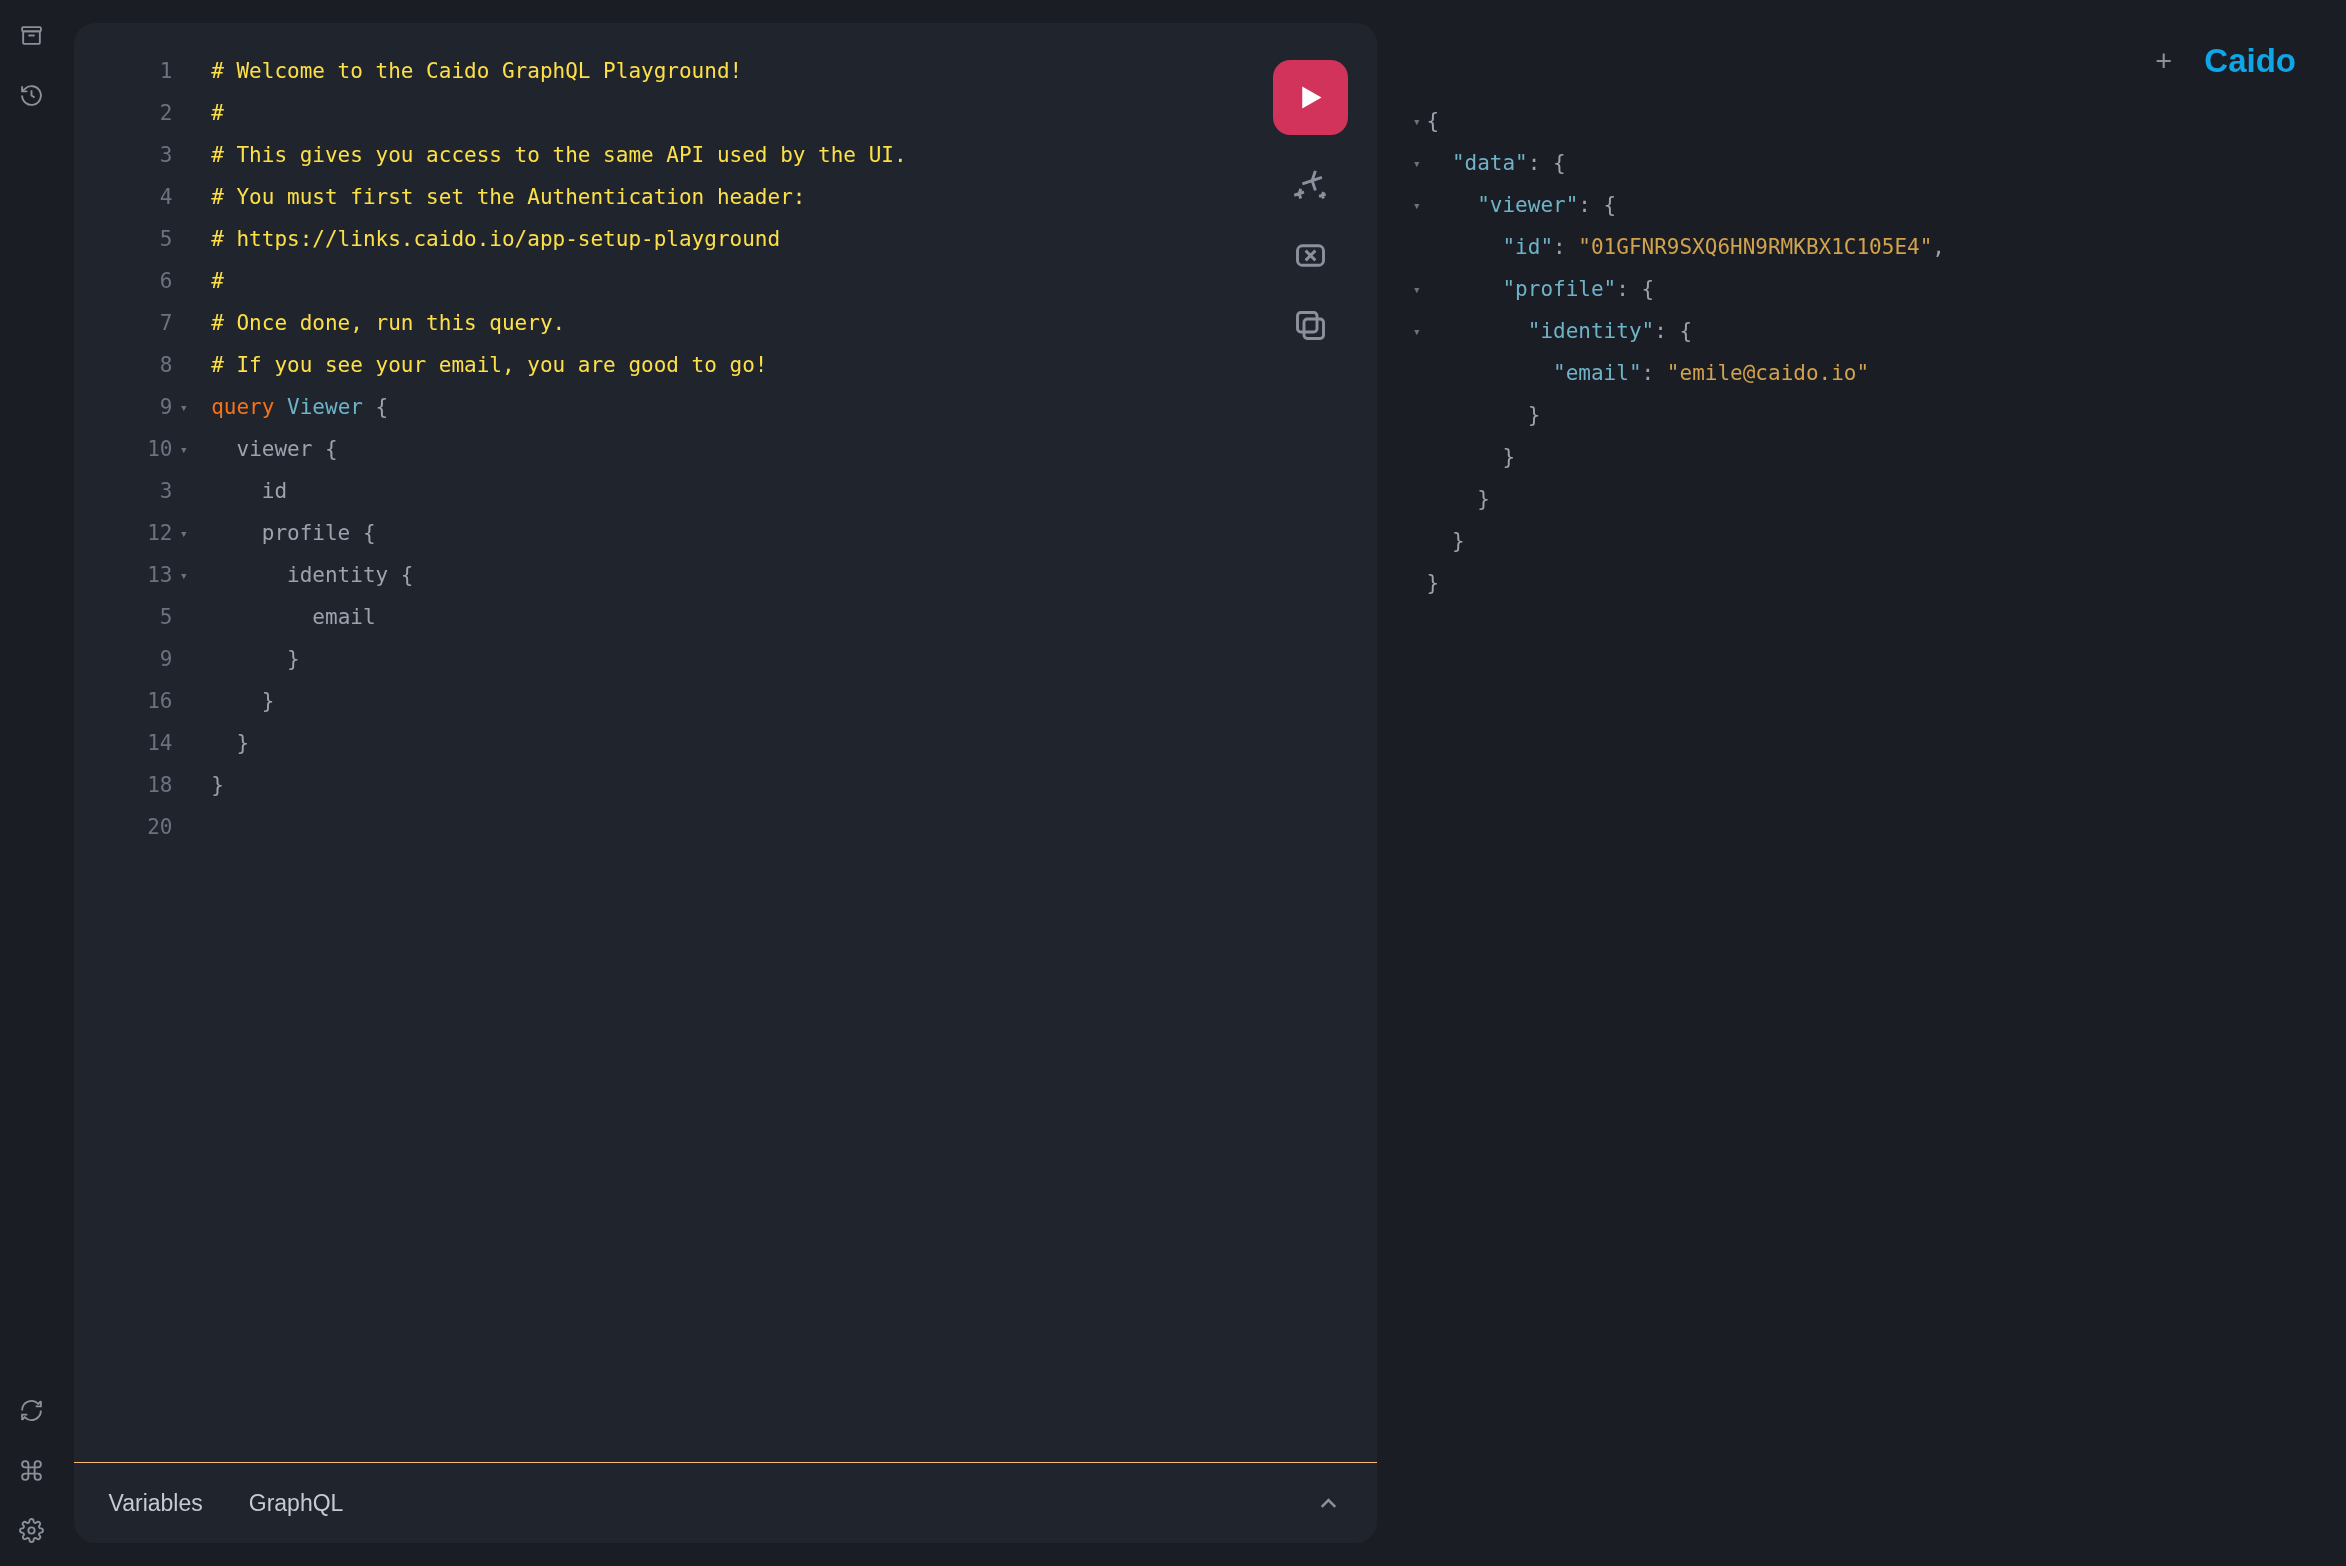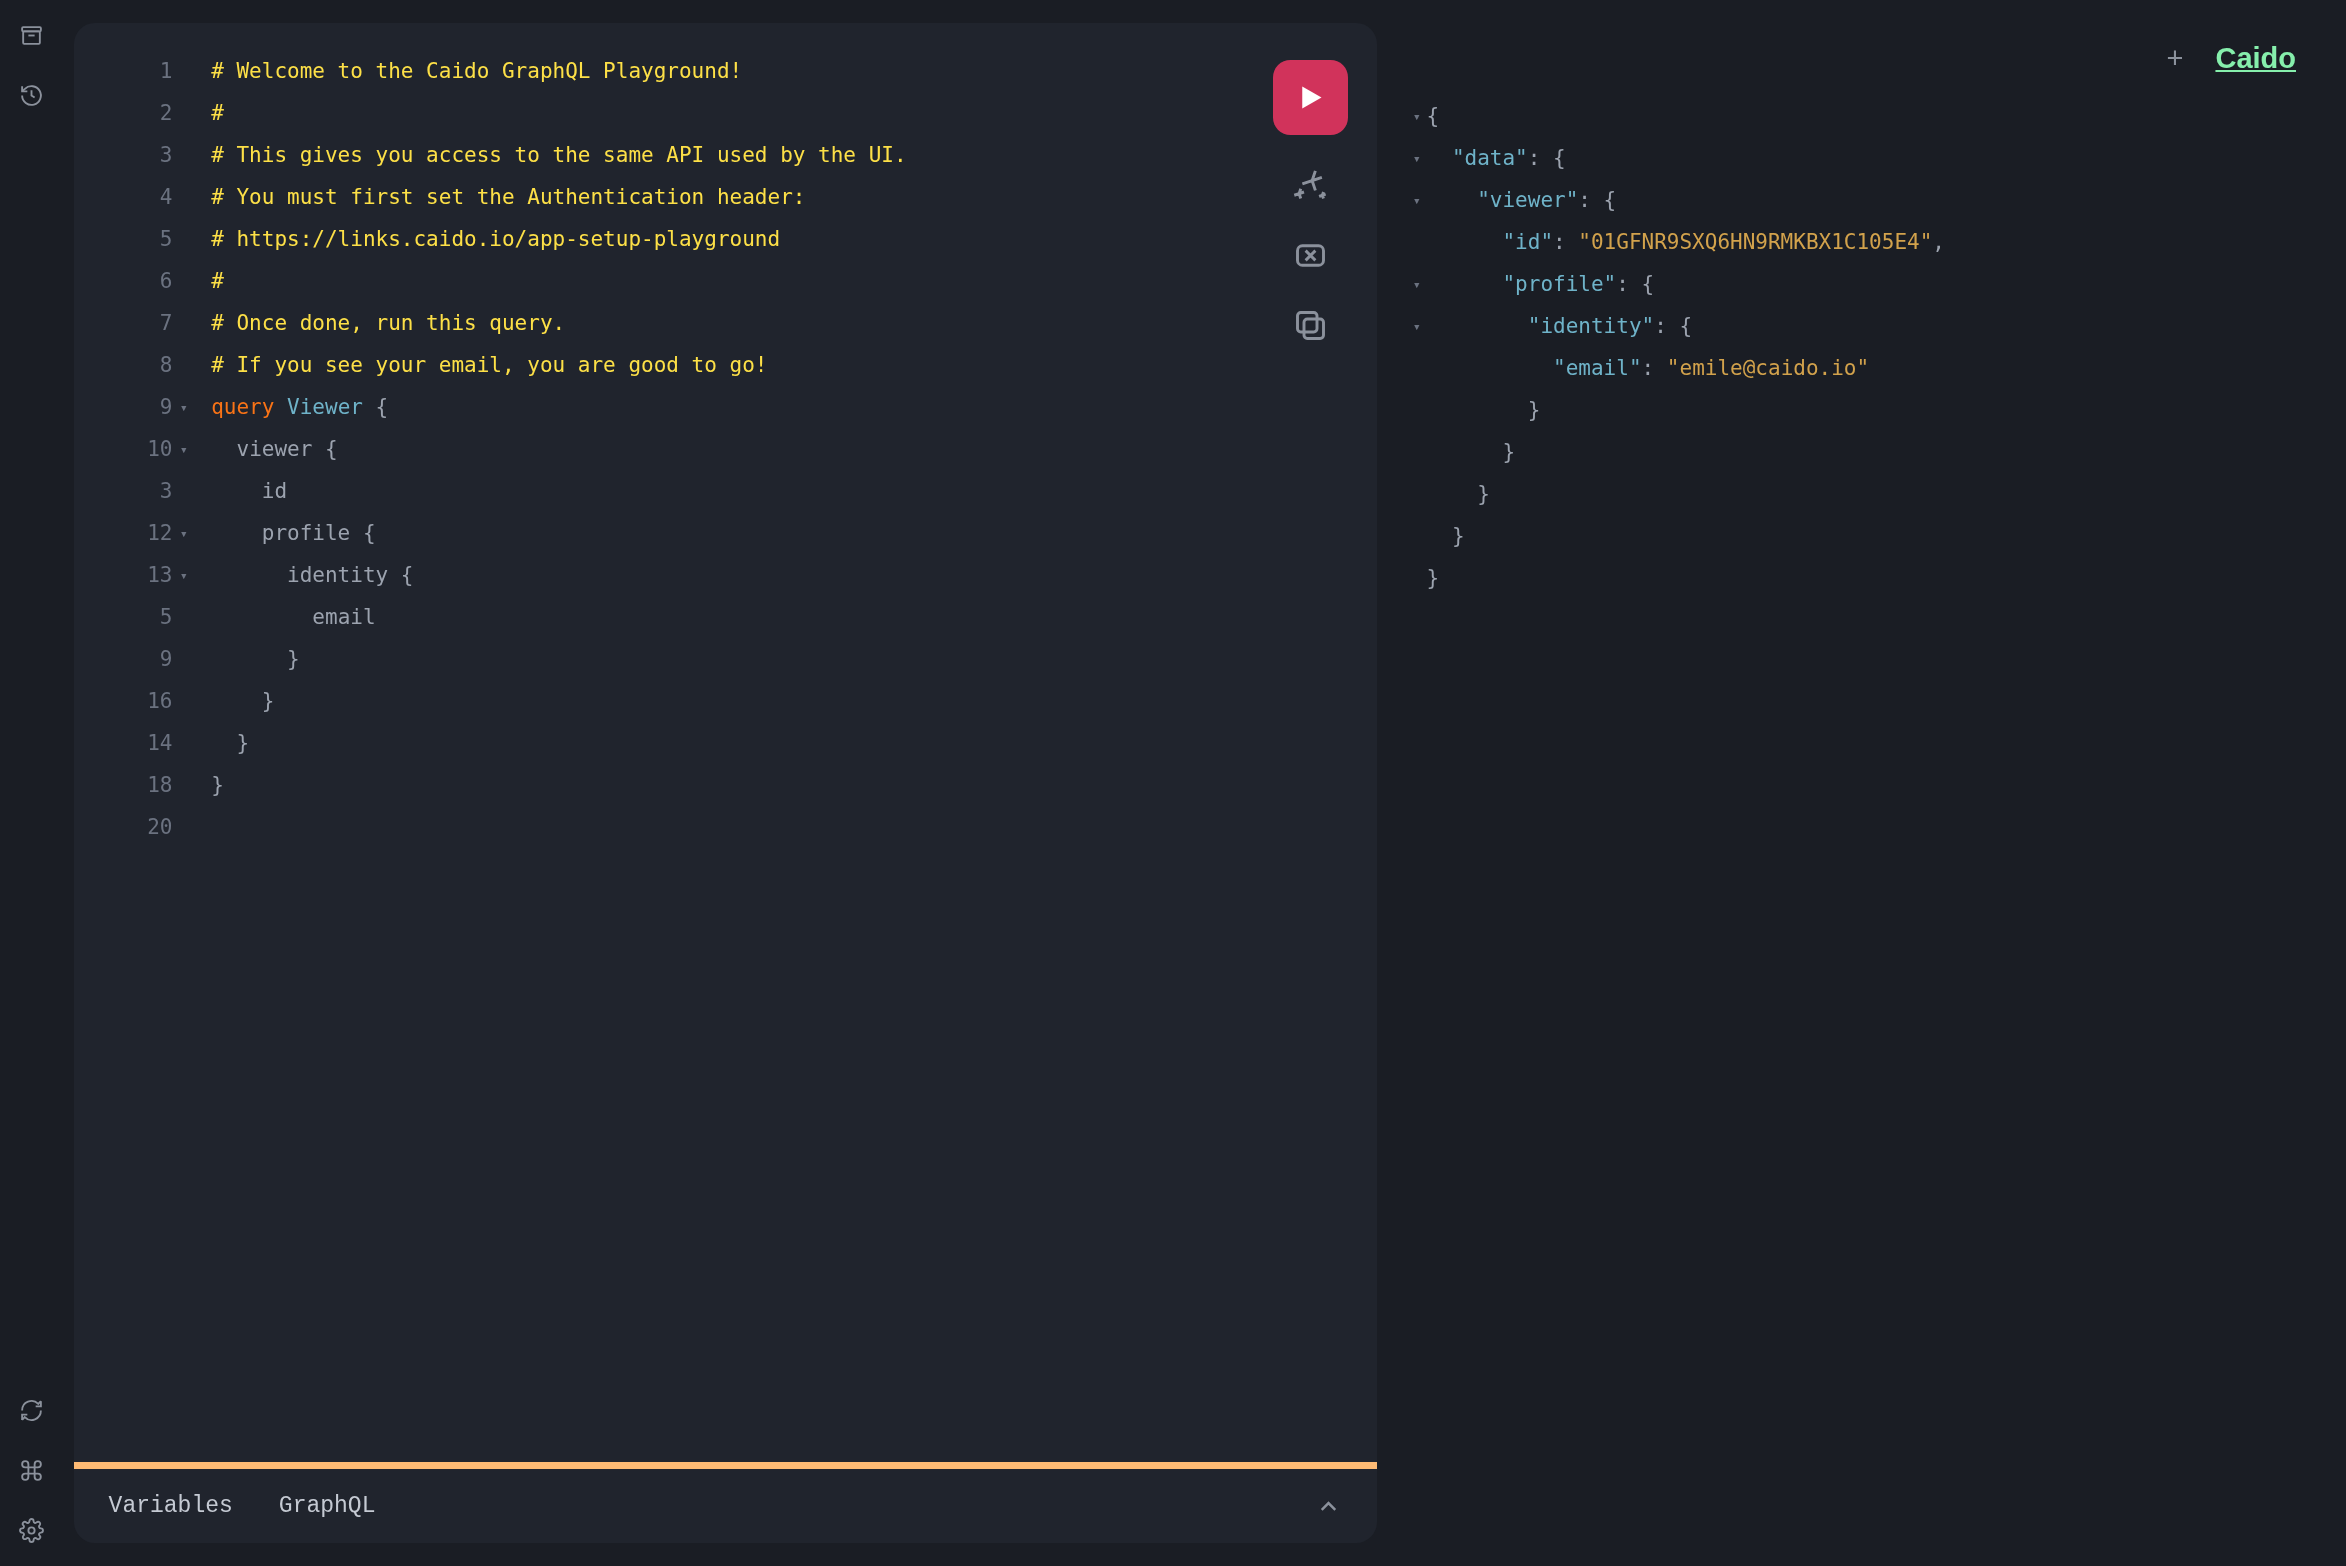--- a/index.html
+++ b/index.html
@@ -91,25 +91,25 @@
   display:flex; align-items:center; justify-content:center;
   cursor:pointer;
 }
 .run-btn svg { width: 33px; height: 33px; fill: #fff; }
 .tool-btn { width: 39px; height: 39px; color:#8b919c; cursor:pointer; display:flex; align-items:center; justify-content:center; }
 .tool-btn svg { width: 100%; height:100%; stroke: currentColor; fill:none; stroke-width:1.8; }
 
 
 .bottom-panel {
   height: 81px;
-  border-top: 7px solid #fdba74;
+  border-top: 1px solid #fdba74;
   display:flex;
   align-items:center;
   padding: 0 35px;
-  font-family: Liberation Mono, monospace;
+  font-family: Liberation Sans, sans-serif;
   font-size: 23px;
   color: #c5cad3;
   gap: 46px;
 }
 .bottom-panel .tab { cursor:pointer; }
 .bottom-panel .spacer { flex:1; }
 .bottom-panel .chev { color:#8b919c; cursor:pointer; width:27px; height:27px; }
 .bottom-panel .chev svg { width:100%; height:100%; stroke:currentColor; fill:none; stroke-width:2.2; }
 
 
@@ -120,21 +120,21 @@
   flex-direction:column;
 }
 .result-header {
   display:flex;
   justify-content:flex-end;
   align-items:center;
   gap: 27px;
   font-family: -apple-system, BlinkMacSystemFont, 'Segoe UI', sans-serif;
   margin-bottom: 19.3px;
 }
-.brand { font-size: 29px; font-weight: 600; color: #86efac; text-decoration: underline; }
+.brand { font-size: 33px; font-weight: 600; color: #0ea5e9; }
 .add-tab { color:#8b919c; font-size: 29px; cursor:pointer; line-height:1; width:27px; height:27px; display:flex; align-items:center; justify-content:center;}
 
 .json { font-size: 21px; line-height: 42px; white-space: pre; color:#9ca3af; }
 .json-line { display:flex; align-items:center; }
 .json-fold { width: 23px; color:#6b7280; font-size:13.5px; text-align:right; padding-right:5.8px;}
 .k { color: #6fb3c9; }
 .s { color: #d2a24c; }
 .p { color: #9ca3af; }
 </style>
 </head>

